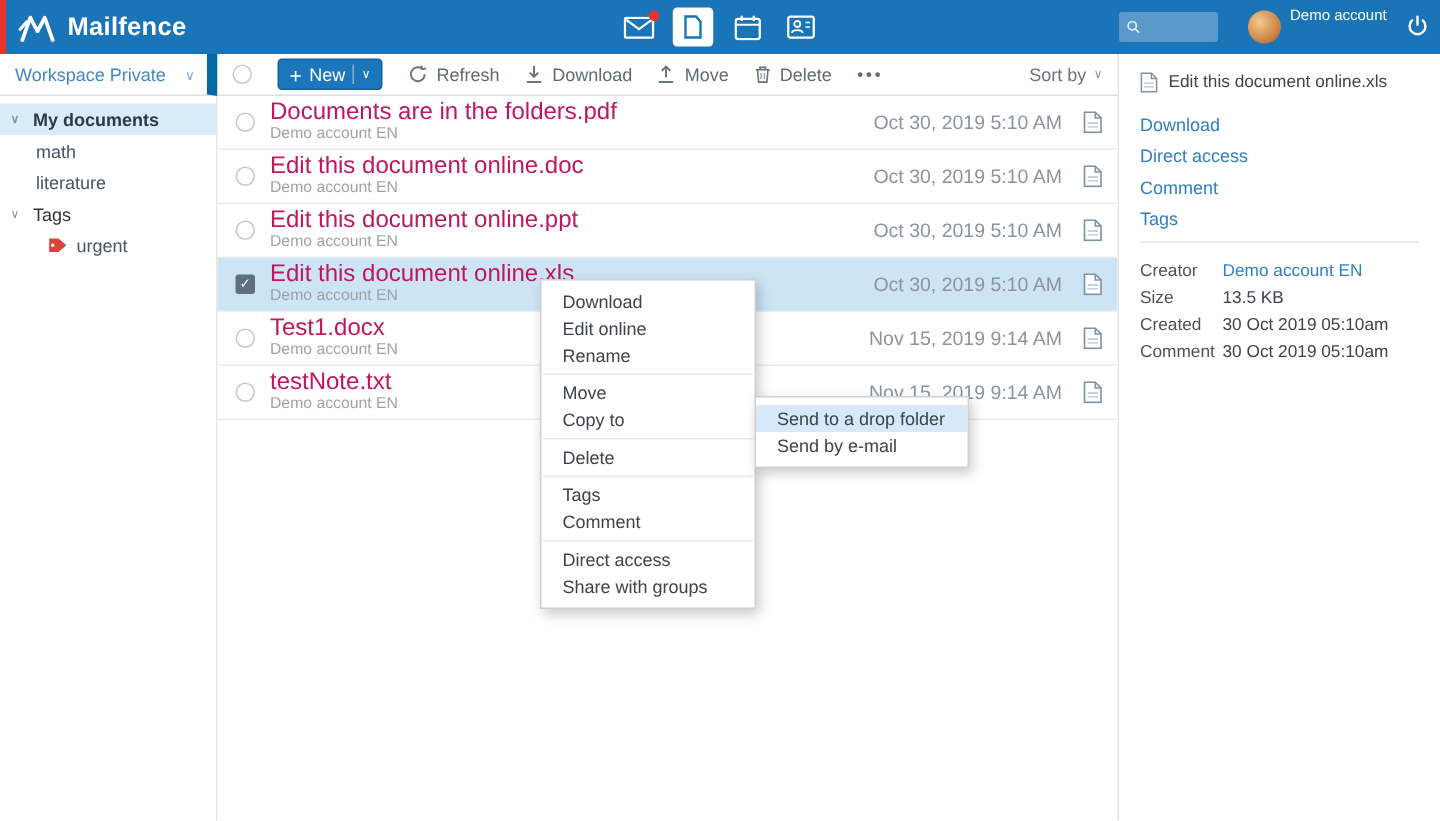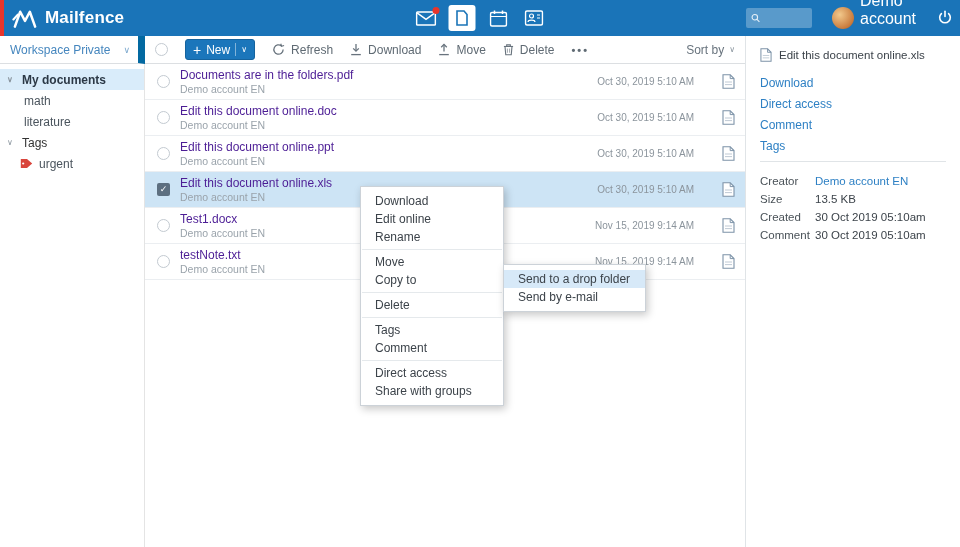--- a/index.html
+++ b/index.html
@@ -11,21 +11,21 @@
   #topbar{position:absolute;left:0;top:0;width:960px;height:36px;background:#1a74b8}
   #edge{position:absolute;left:0;top:0;width:4px;height:36px;background:#e8352b}
   #brand{position:absolute;left:12px;top:0;height:36px;display:flex;align-items:center;gap:7px;color:#fff;font-size:17px;font-weight:700;letter-spacing:.2px;cursor:pointer}
   #topnav{position:absolute;left:50%;top:0;transform:translateX(-50%);height:36px;display:flex;align-items:center;gap:9px}
   .navbtn{width:27px;height:26px;display:flex;align-items:center;justify-content:center;position:relative;border-radius:3px;cursor:pointer}
   .navbtn.active{background:#fff}
   .badge{position:absolute;top:2px;right:0;width:7px;height:7px;border-radius:50%;background:#e8352b}
   #searchbox{position:absolute;left:746px;top:8px;width:66px;height:20px;background:rgba(255,255,255,.28);border-radius:2px;display:flex;align-items:center;padding:0 5px;gap:4px}
   #searchbox input{border:0;background:transparent;outline:none;width:100%;color:#fff;font-size:11px}
   #avatar{position:absolute;left:832px;top:7px;width:22px;height:22px;border-radius:50%;background:radial-gradient(circle at 35% 35%,#f2c98c,#c97b3d 70%,#8a4f22);cursor:pointer}
-  #account{position:absolute;left:860px;top:0;height:20px;display:flex;align-items:center;color:#fff;font-size:16px;cursor:pointer}
+  #account{position:absolute;left:860px;top:0;height:20px;display:flex;align-items:center;color:#fff;font-size:10px;cursor:pointer}
   #power{position:absolute;left:937px;top:10px;cursor:pointer}
 
   
   #workspace{position:absolute;left:0;top:36px;width:145px;height:28px;border-bottom:1px solid #dcdfe2;border-right:7px solid #0369a1;display:flex;align-items:center;padding:0 8px 0 10px;color:#4586be;font-size:12px;cursor:pointer;background:#fff}
   #workspace .chev{margin-left:auto;color:#7aa7cd;font-size:9px}
   #toolbar{position:absolute;left:145px;top:36px;width:600px;height:28px;border-bottom:1px solid #dcdfe2;display:flex;align-items:center;gap:17px;padding:0 10px;background:#fff}
   .circle{width:13px;height:13px;border:1px solid #c3cad1;border-radius:50%;background:#fff;flex:none;cursor:pointer}
   #newbtn{display:flex;align-items:center;height:21px;background:#1b76bb;color:#fff;border:1px solid #15639e;border-radius:3px;padding:0 7px;gap:5px;font-size:12px;cursor:pointer}
   #newbtn .plus{font-size:14px;line-height:1}
   #newbtn .vsep{width:1px;height:13px;background:rgba(255,255,255,.45)}
@@ -35,30 +35,30 @@
   #more{color:#5f6a73;font-size:11px;letter-spacing:2px;cursor:pointer;font-weight:bold}
   #sortby{margin-left:auto;display:flex;align-items:center;gap:5px;color:#68737d;font-size:12px;cursor:pointer}
   .chevg{font-size:8px;color:#8a959e}
 
   
   #sidebar{position:absolute;left:0;top:64px;bottom:0;width:145px;border-right:1px solid #e4e4e4;padding-top:5px;background:#fff}
   .sitem{height:21px;display:flex;align-items:center;font-size:12px;color:#4a545d;cursor:pointer;padding-left:24px}
   .sitem.root{padding-left:7px;gap:5px;color:#333}
   .sitem.root .chev{font-size:8px;color:#8a959e;width:10px}
   .sitem.selected{background:#d9ecfa;font-weight:bold;color:#2c3946}
-  .sitem.tag{gap:6px;padding-left:20px}
+  .sitem.tag{gap:6px;padding-left:32px}
 
   
   #filelist{position:absolute;left:145px;top:64px;width:600px;bottom:0;background:#fff}
   .frow{height:36px;display:flex;align-items:center;padding:0 10px 0 12px;border-bottom:1px solid #ebeef1;gap:10px;cursor:pointer}
   .frow.sel{background:#cde4f5}
   .fmeta{flex:1;min-width:0}
-  .fname{font-size:12px;color:#4c1d95;line-height:14px;white-space:nowrap;overflow:hidden}
+  .fname{font-size:16px;color:#be185d;line-height:14px;white-space:nowrap;overflow:hidden}
   .fowner{font-size:10.5px;color:#9aa3ab;line-height:13px;margin-top:1px}
-  .fdate{font-size:10px;color:#8b949c;white-space:nowrap;margin-right:18px}
+  .fdate{font-size:13px;color:#8b949c;white-space:nowrap;margin-right:4px}
   .ficon{width:13px;height:15px;color:#7d93a8;flex:none}
   .ckb{width:13px;height:13px;border-radius:2px;background:#5d6f80;color:#fff;font-size:9px;display:flex;align-items:center;justify-content:center;line-height:1;flex:none;cursor:pointer}
 
   
   .menu{position:absolute;background:#fff;border:1px solid #ccd2d8;box-shadow:2px 3px 8px rgba(0,0,0,.22);padding:5px 0;z-index:30}
   #ctxmenu{left:360px;top:186px;width:144px}
   #submenu{left:503px;top:264px;width:143px}
   .mitem{height:18px;line-height:18px;padding:0 14px;font-size:12px;color:#3c434a;cursor:pointer;display:flex;align-items:center}
   .mitem .arrow{margin-left:auto;font-size:11px;color:#6b7680}
   .mitem.hl{background:#d7e9f8}

